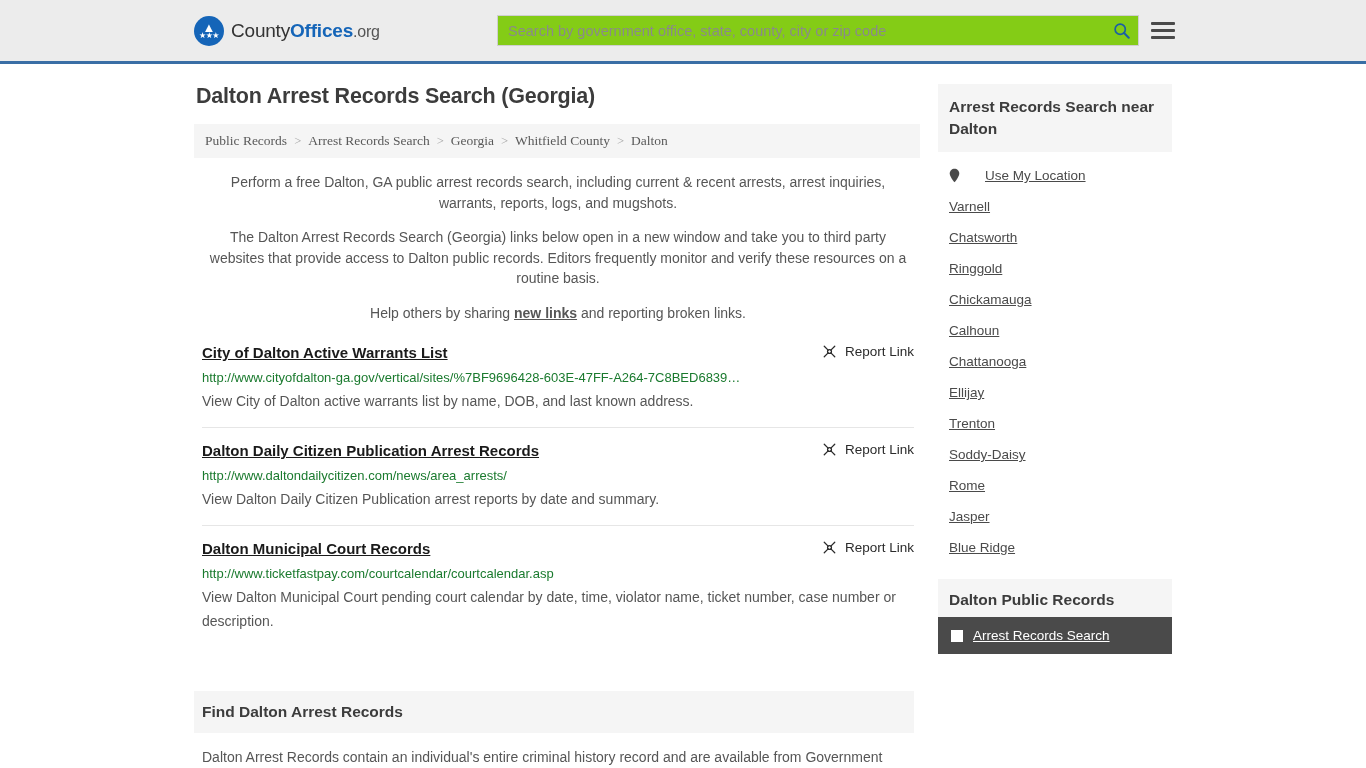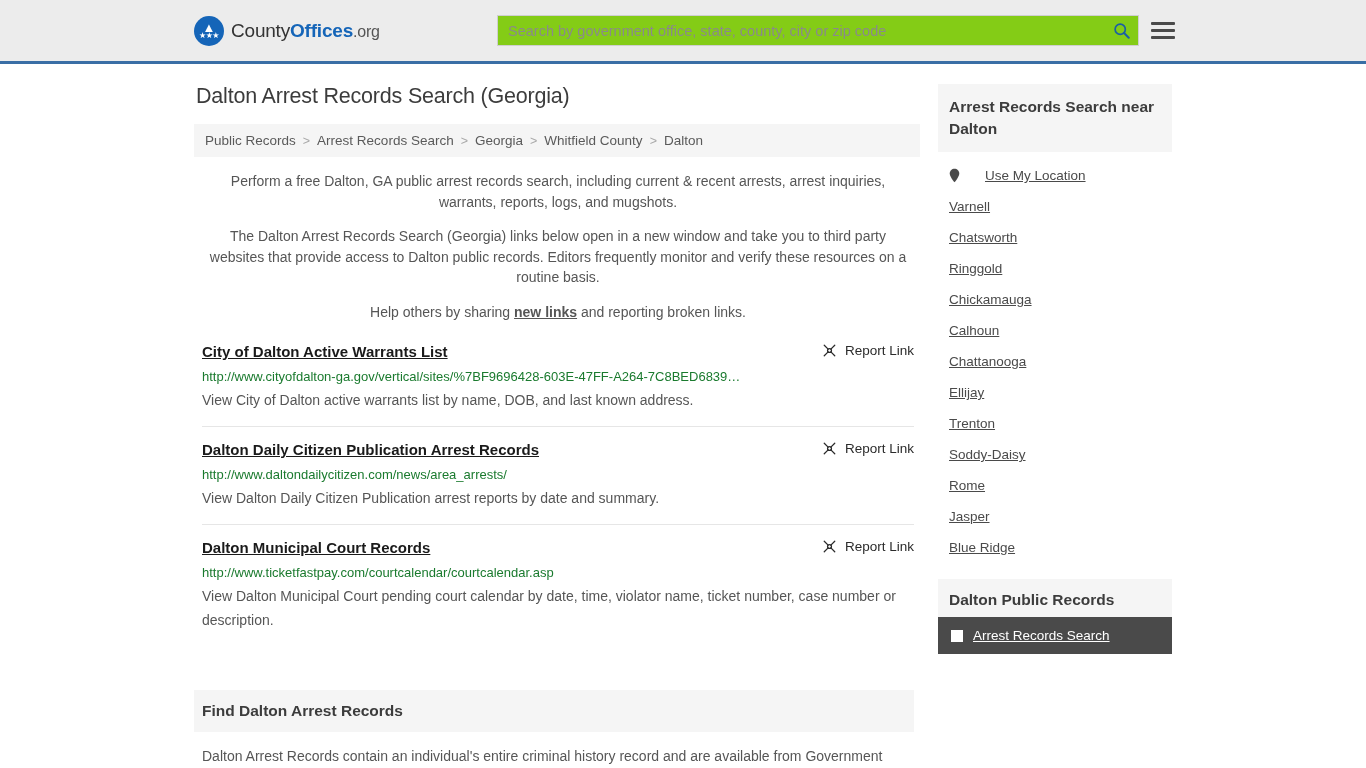--- a/index.html
+++ b/index.html
@@ -93,36 +93,37 @@
     margin: 0 auto;
     display: flex;
     gap: 18px;
     align-items: flex-start;
   }
   .main-col { width: 726px; flex: none; }
   .side-col { width: 234px; flex: none; }
 
   .page-title {
     font-size: 21.5px;
-    font-weight: normal;
+    font-weight: bold;
     color: #3c3c3c;
     margin: 0 0 15px 2px;
     letter-spacing: -0.2px;
   }
 
   
   .breadcrumb {
     background: #f5f5f5;
     padding: 9px 10px 9px 8px;
     font-size: 13.5px;
     color: #5a5a5a;
     display: flex;
     align-items: center;
     flex-wrap: wrap;
     gap: 2px;
+    font-family: Liberation Serif, serif;
   }
   .breadcrumb a {
     color: #5a5a5a;
     text-decoration: none;
     padding: 0 3px;
   }
   .breadcrumb .sep { color: #a8a8a8; padding: 0 2px; font-size: 12.5px; }
   .breadcrumb .current { color: #5a5a5a; padding: 0 3px; }
 
   

